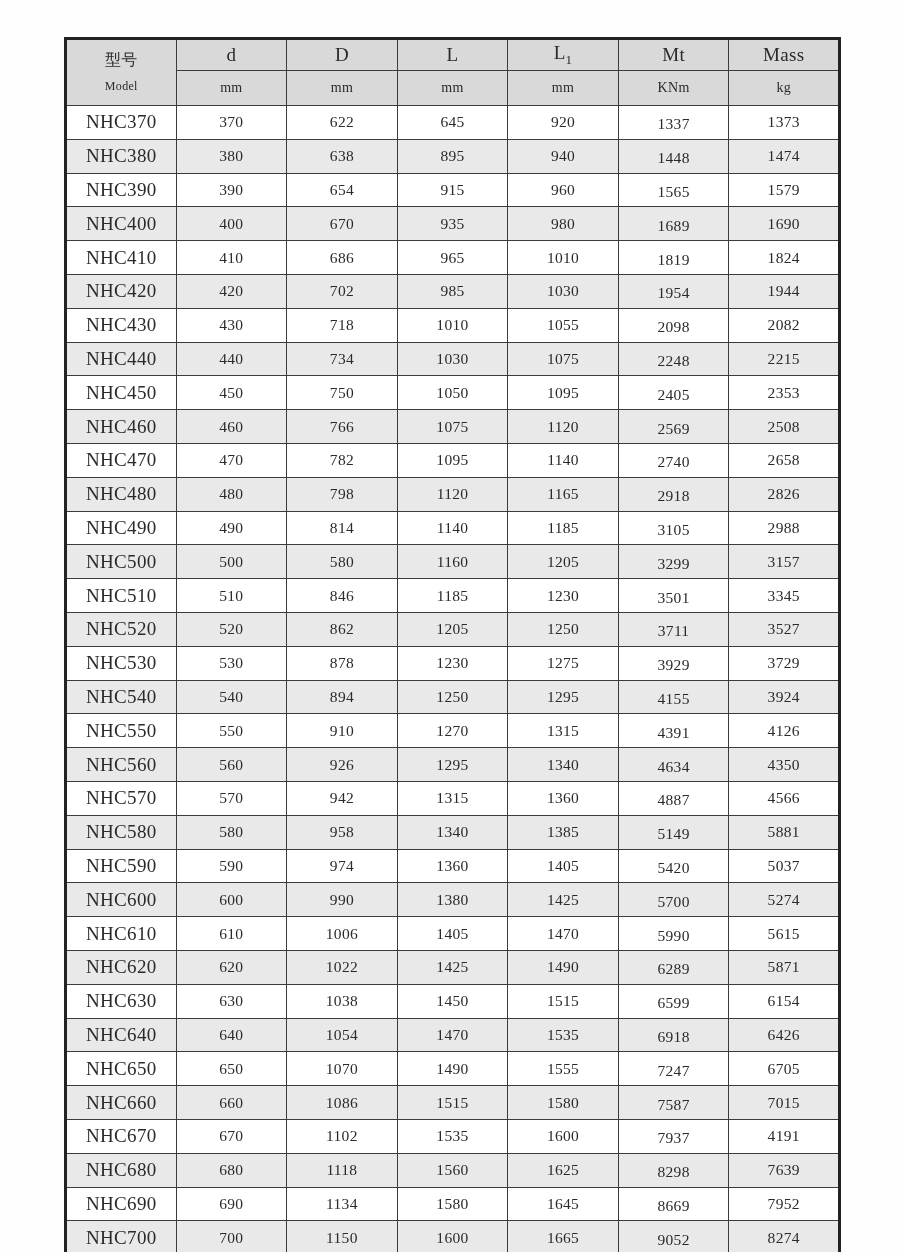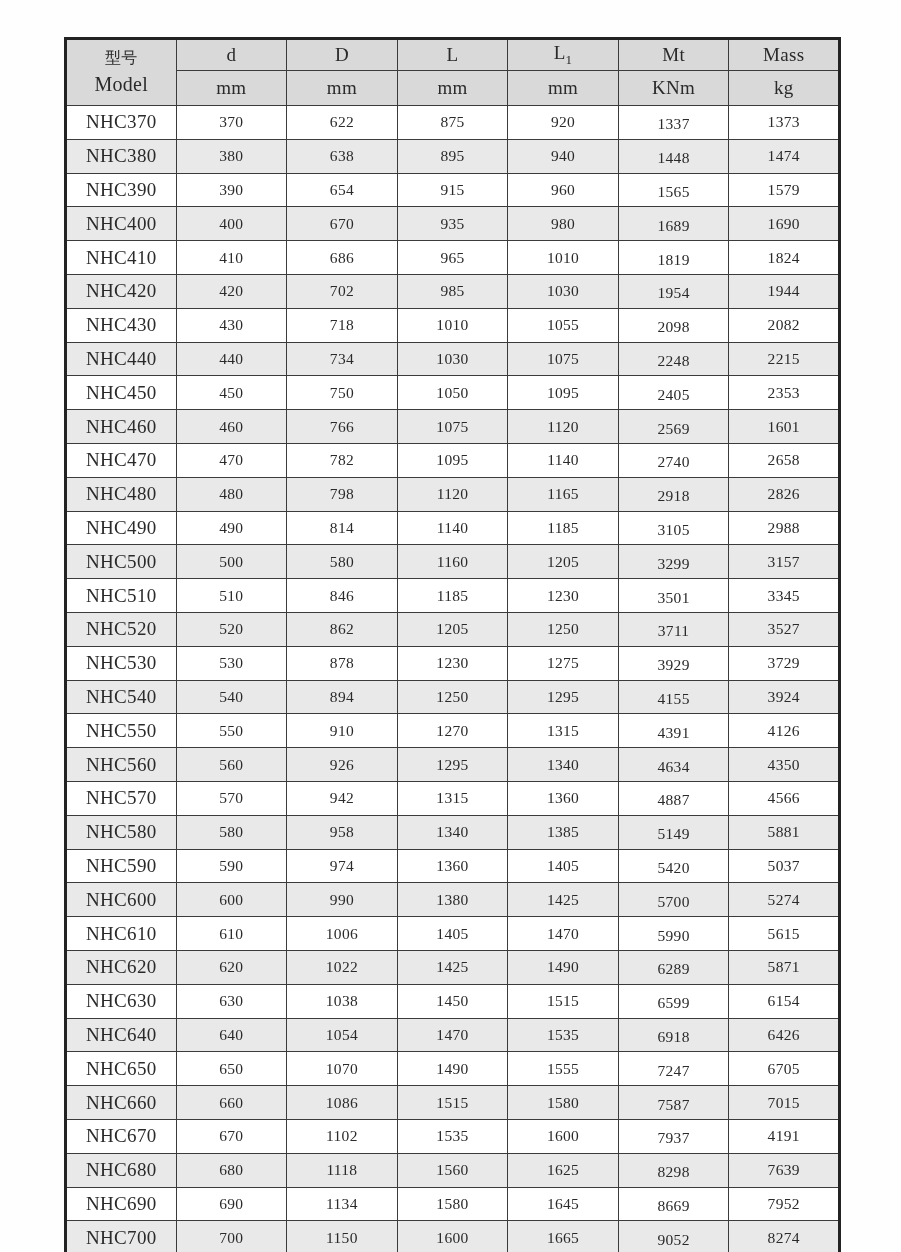--- a/index.html
+++ b/index.html
@@ -27,24 +27,24 @@
     border: 1.4px solid var(--border, #3b3b3b);
     text-align: center;
     vertical-align: middle;
     padding: 0;
     font-weight: normal;
     letter-spacing: 0.3px;
   }
   thead th { background: var(--header-bg, #d9d9d9); }
   th.col-name { height: 30px; font-size: 19px; }
   th.col-name sub { font-size: 13px; }
-  th.col-unit { height: 34px; font-size: 19px; margin-top: 7px; }
+  th.col-unit { height: 34px; font-size: 14px; margin-top: 7px; }
   th.model-cell { font-size: 17px; line-height: 1.45; }
   th.model-cell .zh { font-size: 16px; font-family: "DejaVu Sans", sans-serif; }
-  th.model-cell .en { font-size: 20px; }
+  th.model-cell .en { font-size: 12px; }
   tbody td { height: 32.8px; font-size: 15.5px; }
   tbody tr:nth-child(odd)  { background: var(--row-bg, #ffffff); }
   tbody tr:nth-child(even) { background: var(--row-alt-bg, #e9e9e9); }
   td.model-col { font-size: 19px; }
   td.mt-col .mt-val { position: relative; top: 2px; display: inline-block; }
 </style>
 </head>
 <body>
 
 <div class="canvas">
@@ -69,21 +69,21 @@
           <th class="col-unit">mm</th>
           <th class="col-unit">KNm</th>
           <th class="col-unit">kg</th>
         </tr>
     </thead>
     <tbody>
         <tr>
           <td class="model-col">NHC370</td>
           <td>370</td>
           <td>622</td>
-          <td>875</td>
+          <td>645</td>
           <td>920</td>
           <td class="mt-col"><span class="mt-val">1337</span></td>
           <td>1373</td>
         </tr>
         <tr>
           <td class="model-col">NHC380</td>
           <td>380</td>
           <td>638</td>
           <td>895</td>
           <td>940</td>
@@ -153,21 +153,21 @@
           <td class="mt-col"><span class="mt-val">2405</span></td>
           <td>2353</td>
         </tr>
         <tr>
           <td class="model-col">NHC460</td>
           <td>460</td>
           <td>766</td>
           <td>1075</td>
           <td>1120</td>
           <td class="mt-col"><span class="mt-val">2569</span></td>
-          <td>1601</td>
+          <td>2508</td>
         </tr>
         <tr>
           <td class="model-col">NHC470</td>
           <td>470</td>
           <td>782</td>
           <td>1095</td>
           <td>1140</td>
           <td class="mt-col"><span class="mt-val">2740</span></td>
           <td>2658</td>
         </tr>

